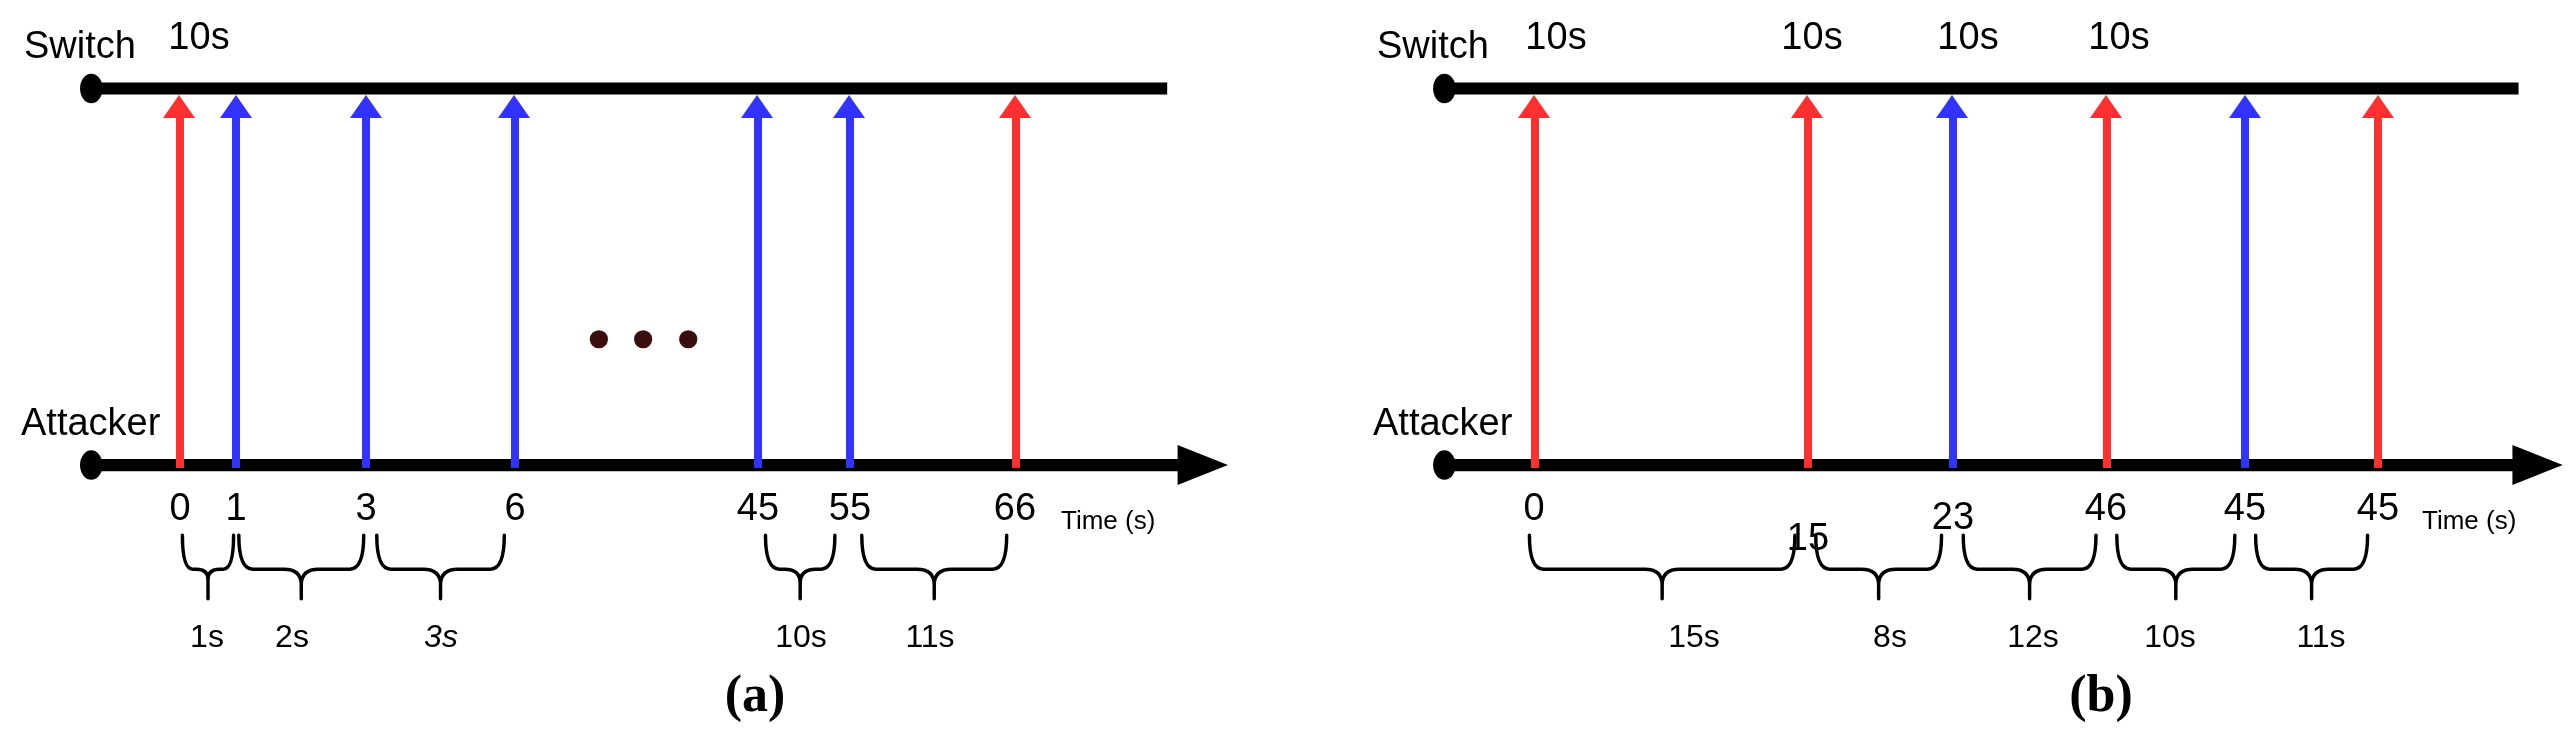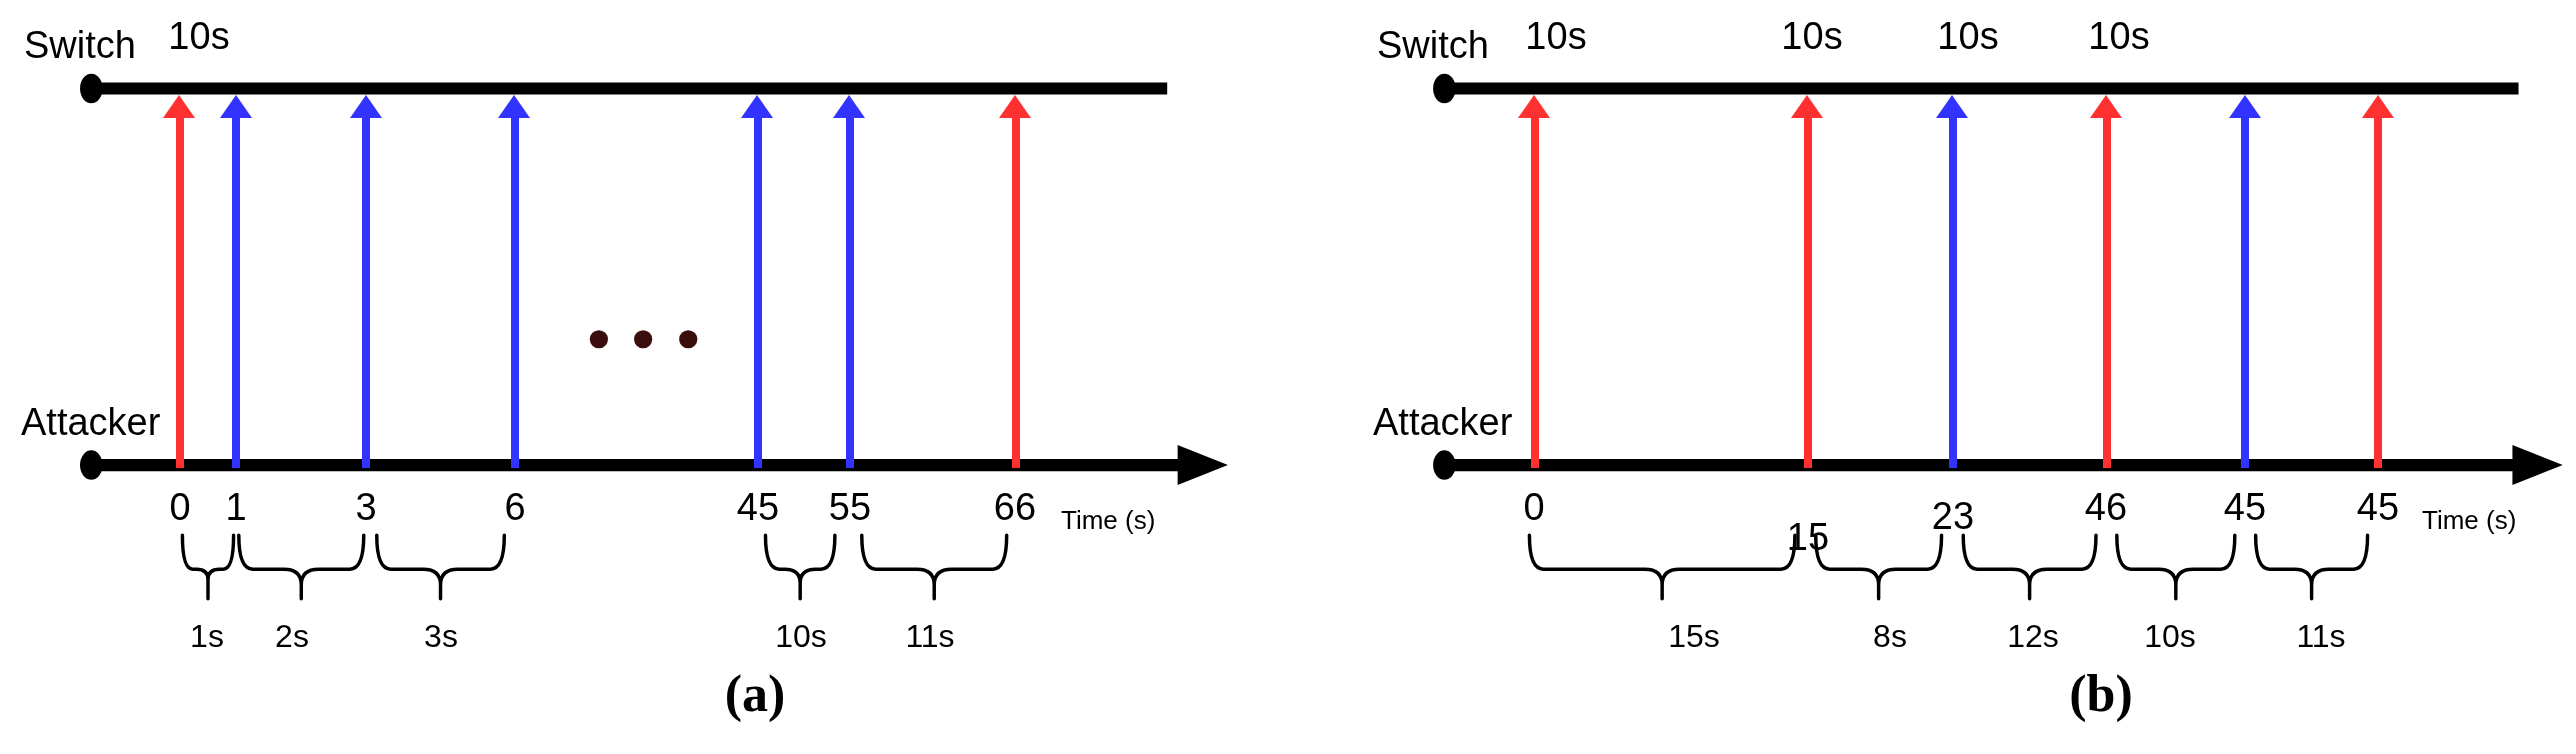--- a/index.html
+++ b/index.html
@@ -50,21 +50,21 @@
         <path d="M 434 617 Q 434 656 450 656 L 487.5 656 Q 507.5 656 507.5 674 L 507.5 690 M 507.5 674 Q 507.5 656 527.5 656 L 565 656 Q 581 656 581 617" fill="none" stroke="#000000" stroke-width="4" stroke-linecap="round"></path>
         <path d="M 882 617 Q 882 656 898 656 L 904.2222222222222 656 Q 922 656 922 672 L 922 690 M 922 672 Q 922 656 939.7777777777778 656 L 946 656 Q 962 656 962 617" fill="none" stroke="#000000" stroke-width="4" stroke-linecap="round"></path>
         <path d="M 993 617 Q 993 656 1009 656 L 1056.5 656 Q 1076.5 656 1076.5 674 L 1076.5 690 M 1076.5 674 Q 1076.5 656 1096.5 656 L 1144 656 Q 1160 656 1160 617" fill="none" stroke="#000000" stroke-width="4" stroke-linecap="round"></path>
         <circle cx="690" cy="391" r="10.5" fill="#3b0e0e"></circle>
         <circle cx="741" cy="391" r="10.5" fill="#3b0e0e"></circle>
         <circle cx="793" cy="391" r="10.5" fill="#3b0e0e"></circle>
       </svg>
     <div class="layer gen">
         <div class="lbl gap-lbl centered" style="left: 207px; top: 620px;">1s</div>
         <div class="lbl gap-lbl centered" style="left: 292px; top: 620px;">2s</div>
-        <div class="lbl gap-lbl centered" style="left: 441px; top: 620px;">3s</div>
+        <div class="lbl gap-lbl centered" style="left: 441px; top: 620px; font-style: italic;">3s</div>
         <div class="lbl gap-lbl centered" style="left: 801px; top: 620px;">10s</div>
         <div class="lbl gap-lbl centered" style="left: 930px; top: 620px;">11s</div>
         <div class="pkt-head" style="left: 163px; top: 95px; border-bottom: 23.4px solid rgb(255, 48, 48);"></div>
         <div class="pkt-shaft" style="left: 176px; top: 116px; height: 352px; background: rgb(255, 48, 48);"></div>
         <div class="lbl tick-lbl centered" style="left: 180px; top: 488px;">0</div>
         <div class="pkt-head" style="left: 220px; top: 95px; border-bottom: 23.4px solid rgb(51, 51, 255);"></div>
         <div class="pkt-shaft" style="left: 232px; top: 116px; height: 352px; background: rgb(51, 51, 255);"></div>
         <div class="lbl tick-lbl centered" style="left: 236px; top: 488px;">1</div>
         <div class="pkt-head" style="left: 350px; top: 95px; border-bottom: 23.4px solid rgb(51, 51, 255);"></div>
         <div class="pkt-shaft" style="left: 362px; top: 116px; height: 352px; background: rgb(51, 51, 255);"></div>

